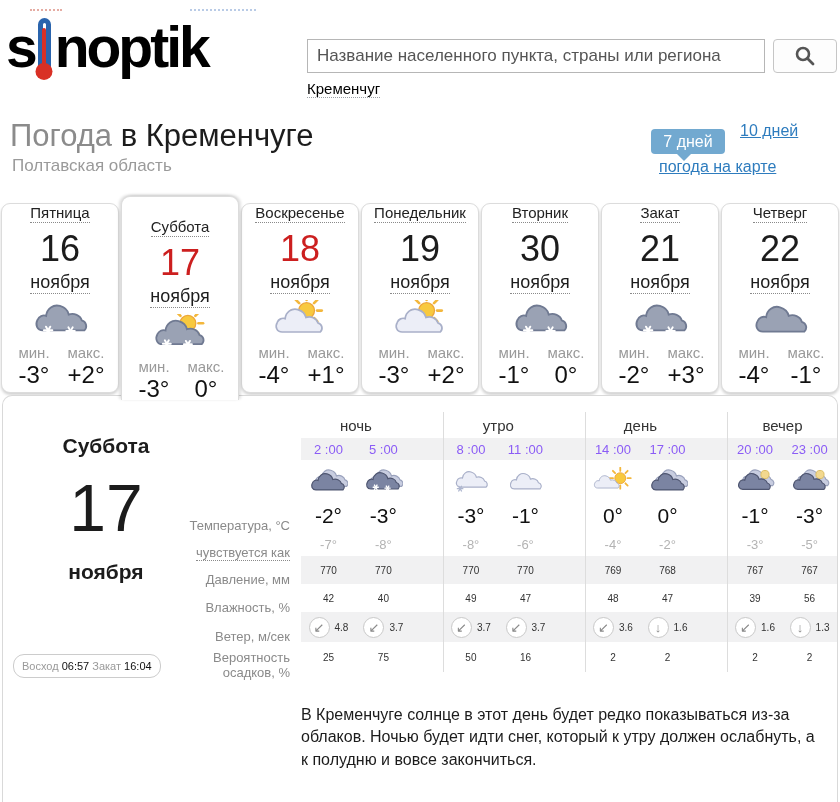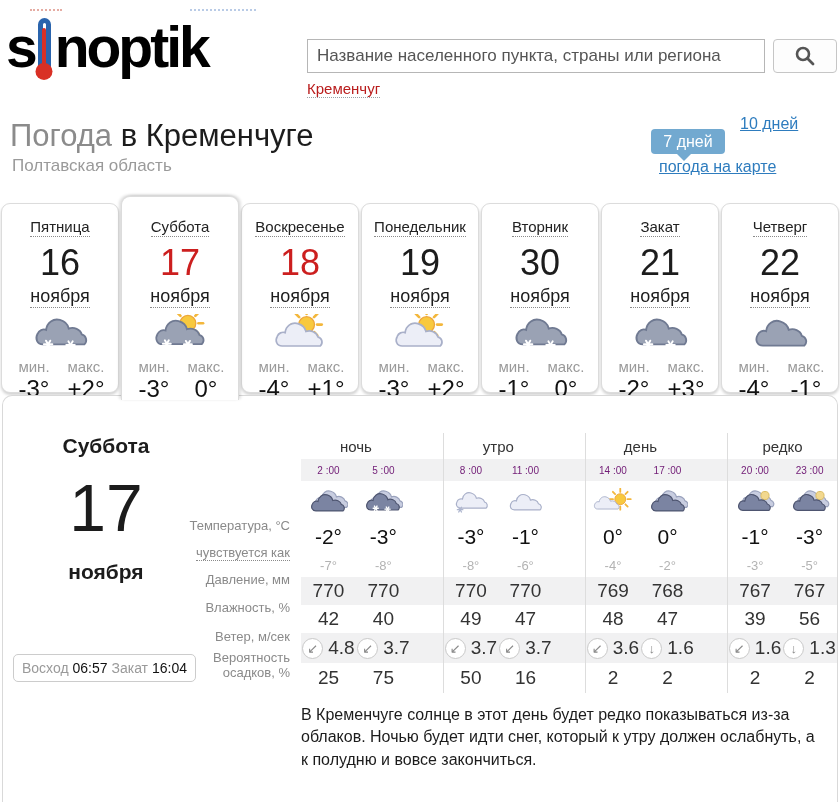--- a/index.html
+++ b/index.html
@@ -13,72 +13,72 @@
   
   .logo { position:absolute; left:6px; top:4px; font-size:57px; font-weight:bold; color:#000000; letter-spacing:-3px; line-height:86px; }
   .thermo { display:inline-block; width:13px; height:56px; border:5px solid #2a64ad; border-radius:12px; position:relative; top:7px; margin:0 4px 0 3px; background:#fff; }
   .thermo::before { content:""; position:absolute; left:50%; transform:translateX(-50%); top:5px; bottom:2px; width:4px; background:#d93025; border-radius:2px; }
   .thermo::after { content:""; position:absolute; left:50%; transform:translateX(-50%); bottom:-11px; width:17px; height:17px; background:#d93025; border-radius:50%; }
 
   .search-wrap { position:absolute; left:307px; top:39px; width:533px; }
   .search-input { width:458px; height:34px; border:1px solid #b6b6b6; font-size:17px; padding:0 9px; color:#444; font-family:inherit; outline:none; vertical-align:top; }
   .search-input::placeholder { color:#555; opacity:1; }
   .search-btn { width:64px; height:34px; margin-left:4px; border:1px solid #c6c6c6; border-radius:4px; background:#fdfdfd; cursor:pointer; vertical-align:top; padding-top:3px; }
-  .current-city { display:inline-block; margin-top:7px; font-size:15px; color:#b91c1c; border-bottom:1px dotted #9aa0a6; cursor:pointer; }
+  .current-city { display:inline-block; margin-top:7px; font-size:15px; color:#000000; border-bottom:1px dotted #9aa0a6; cursor:pointer; }
 
   .page-title { position:absolute; left:10px; top:118px; font-size:31px; }
   .page-title .gray { color:#8b8b8b; }
   .page-title .city { color:#1c1c1c; }
   .subtitle { position:absolute; left:12px; top:156px; font-size:17px; color:#9a9a9a; }
 
   .badge7 { position:absolute; left:651px; top:129px; width:74px; height:25px; line-height:25px; text-align:center; background:#72a9d0; color:#fff; font-size:16px; border-radius:4px; cursor:pointer; }
   .badge7::after { content:""; position:absolute; left:26px; bottom:-7px; border:7px solid transparent; border-top-color:#72a9d0; border-bottom:none; }
   .link { color:#2e7cbe; text-decoration:underline; cursor:pointer; font-size:16px; }
-  .link10 { position:absolute; left:740px; top:115px; }
+  .link10 { position:absolute; left:740px; top:122px; }
   .linkmap { position:absolute; left:659px; top:158px; }
 
   
   .days { position:absolute; left:1px; top:196px; display:flex; gap:2px; }
-  .day-card { width:118px; height:190px; margin-top:7px; background:#fff; border:1px solid #dcdcdc; border-radius:9px; box-shadow:0 2px 3px rgba(0,0,0,0.18); text-align:center; padding-top:14px; cursor:pointer; }
+  .day-card { width:118px; height:190px; margin-top:7px; background:#fff; border:1px solid #dcdcdc; border-radius:9px; box-shadow:0 2px 3px rgba(0,0,0,0.18); text-align:center; padding-top:0; cursor:pointer; }
   .day-card.selected { height:204px; margin-top:0; padding-top:21px; border-radius:9px 9px 0 0; border-bottom:none; position:relative; z-index:3; box-shadow:2px -1px 3px rgba(0,0,0,0.12), -2px -1px 3px rgba(0,0,0,0.12); }
   .day-name { display:inline-block; font-size:15px; color:#222; border-bottom:1px dotted #8a8a8a; padding-bottom:1px; }
   .day-date { font-size:36px; color:#1c1c1c; margin-top:5px; }
   .day-date.red { color:#cc1f1f; }
   .day-month { display:inline-block; font-size:18px; color:#1c1c1c; border-bottom:1px dotted #8a8a8a; margin-top:2px; }
   .day-icon { height:44px; margin-top:6px; }
   .mm-labels, .mm-vals { display:flex; justify-content:center; gap:0; }
   .mm-labels span { width:52px; font-size:15px; color:#9a9a9a; }
   .mm-vals span { width:52px; font-size:24px; color:#111; }
 
   
   .panel { position:absolute; left:2px; top:395px; width:836px; height:407px; border:1px solid #d9d9d9; border-bottom:none; border-radius:10px 10px 0 0; background:#fff; }
   .panel-day { position:absolute; left:18px; top:38px; width:170px; text-align:center; }
   .panel-day .nm { font-size:21px; font-weight:bold; color:#1c1c1c; }
   .panel-day .dt { font-size:66px; color:#1c1c1c; margin-top:12px; }
   .panel-day .mo { font-size:21px; font-weight:bold; color:#1c1c1c; margin-top:14px; }
-  .sun-box { position:absolute; left:10px; top:258px; border:1px solid #ccc; border-radius:5px; padding:5px 8px; font-size:14px; white-space:nowrap; background:#fff; }
+  .sun-box { position:absolute; left:10px; top:258px; border:1px solid #ccc; border-radius:11px; padding:5px 8px; font-size:11px; white-space:nowrap; background:#fff; }
   .sun-box .lbl { color:#9a9a9a; }
   .sun-box .tm { color:#111; }
 
   .wlabels { position:absolute; left:0; top:25px; width:296px; text-align:right; }
   .wlabels > div { padding-right:9px; font-size:13px; color:#8a8a8a; display:flex; align-items:center; justify-content:flex-end; }
   .wlabels .dotted span { border-bottom:1px dotted #8a8a8a; }
-  .wtable { position:absolute; left:298px; top:37px; width:536px; }
+  .wtable { position:absolute; left:298px; top:16px; width:536px; }
   .trow { display:flex; }
   .tcell { width:67px; display:flex; align-items:center; justify-content:center; }
   .pcell { width:134px; display:flex; align-items:center; justify-content:center; font-size:15px; color:#333; }
   .gsep { border-left:1px solid #ddd;margin-left:32px; }
   .strip { background:#f1f1f2; }
   .rh-periods { height:26px; } .rh-times { height:22px; } .rh-icons { height:40px; }
   .rh-temp { height:32px; } .rh-feels { height:24px; } .rh-press { height:28px; }
   .rh-hum { height:28px; } .rh-wind { height:30px; } .rh-prec { height:30px; }
-  .t-time { font-size:10px; color:#701a75; }
+  .t-time { font-size:13px; color:#8b5cf6; }
   .t-temp { font-size:21px; color:#111; }
   .t-feels { font-size:13px; color:#b3b3b3; }
-  .t-val { font-size:19px; color:#333; }
+  .t-val { font-size:10px; color:#333; }
   .wcirc { display:inline-flex; width:21px; height:21px; border:1px solid #c9c9c9; border-radius:50%; background:#fff; align-items:center; justify-content:center; color:#8a8a8a; font-size:13px; margin-right:5px; }
   .desc { position:absolute; left:298px; top:308px; width:516px; font-size:16px; line-height:1.4; color:#1c1c1c; }
 </style>
 </head>
 <body>
 
 <div class="top-dash" style="left:30px;width:32px"></div>
 <div class="top-dash blue" style="left:190px;width:66px"></div>
 
 <div class="logo"><span>s</span><span class="thermo"></span><span>noptik</span></div>
@@ -315,21 +315,21 @@
       <div class="rh-press">Давление, мм</div>
       <div class="rh-hum">Влажность, %</div>
       <div class="rh-wind">Ветер, м/сек</div>
       <div class="rh-prec" style="text-align:right;display:block;padding-top:0;line-height:1.15;">Вероятность <br>осадков, %</div>
     </div>
   <div class="wtable" id="wtable">
       <div class="trow rh-periods">
         <div class="pcell">ночь</div>
         <div class="pcell gsep">утро</div>
         <div class="pcell gsep">день</div>
-        <div class="pcell gsep">редко</div>
+        <div class="pcell gsep">вечер</div>
       </div>
       <div class="trow rh-times strip">
         <div class="tcell">
           <span class="t-time">2 :00</span>
         </div>
         <div class="tcell">
           <span class="t-time">5 :00</span>
         </div>
         <div class="tcell gsep">
           <span class="t-time">8 :00</span>

